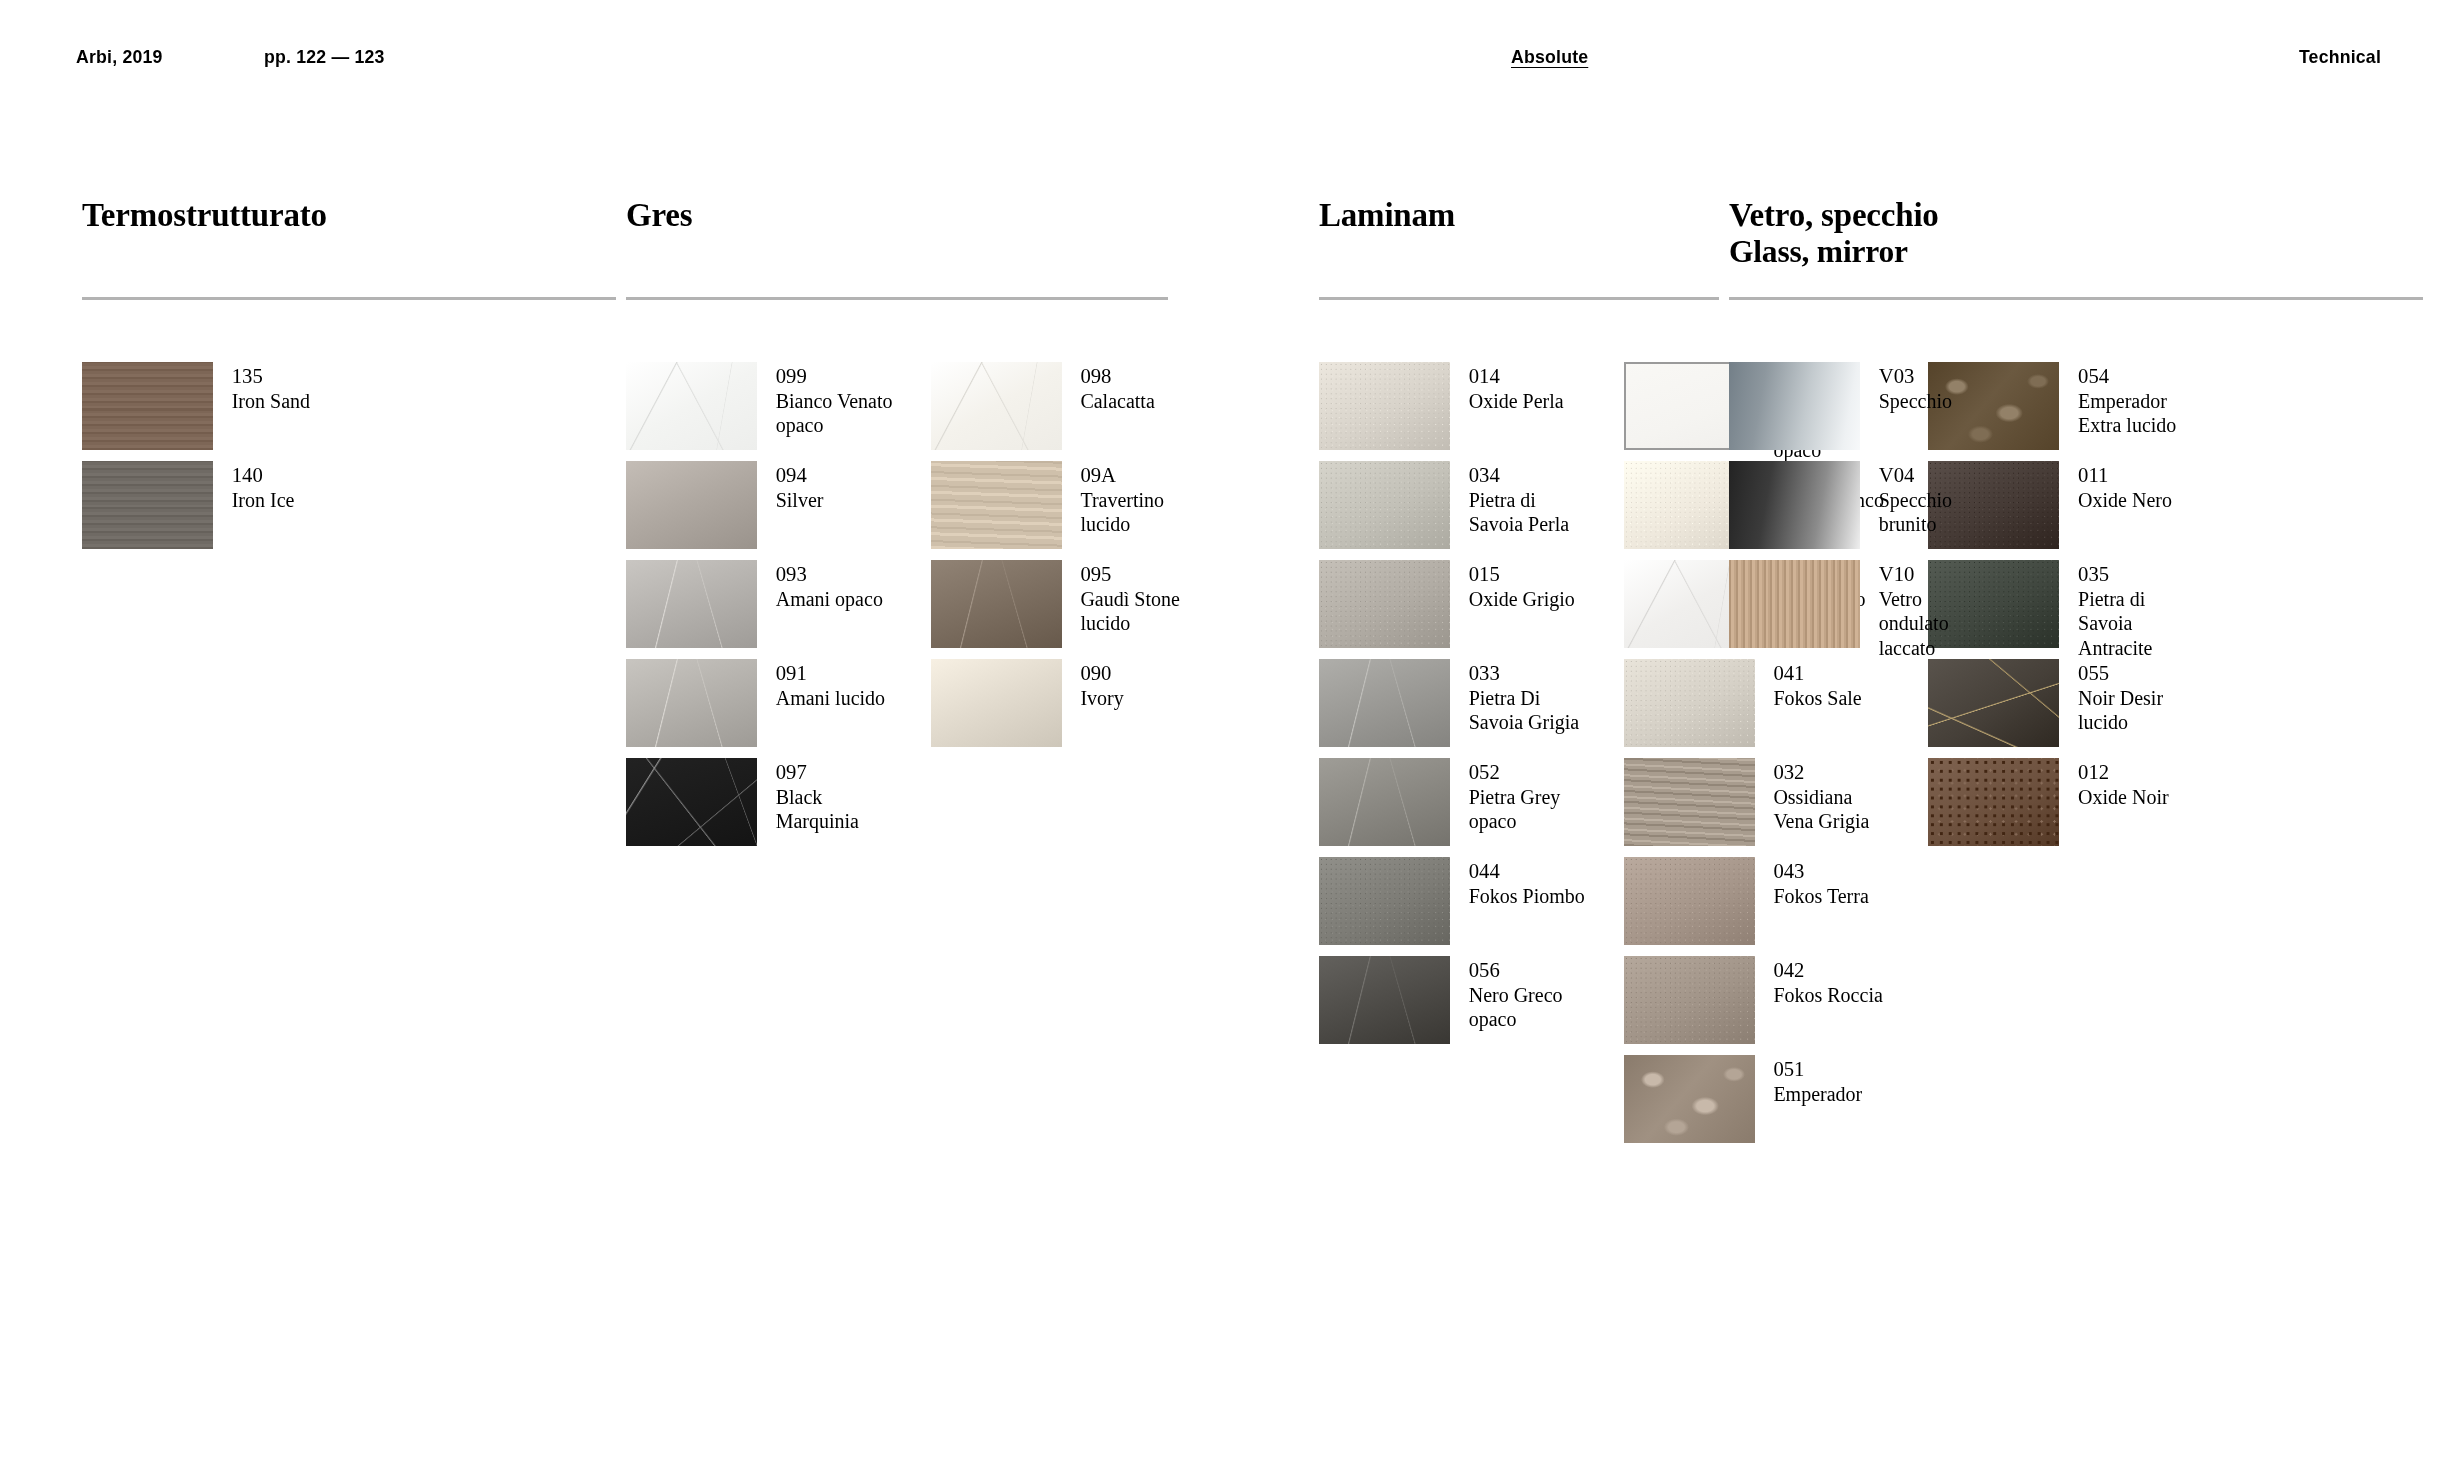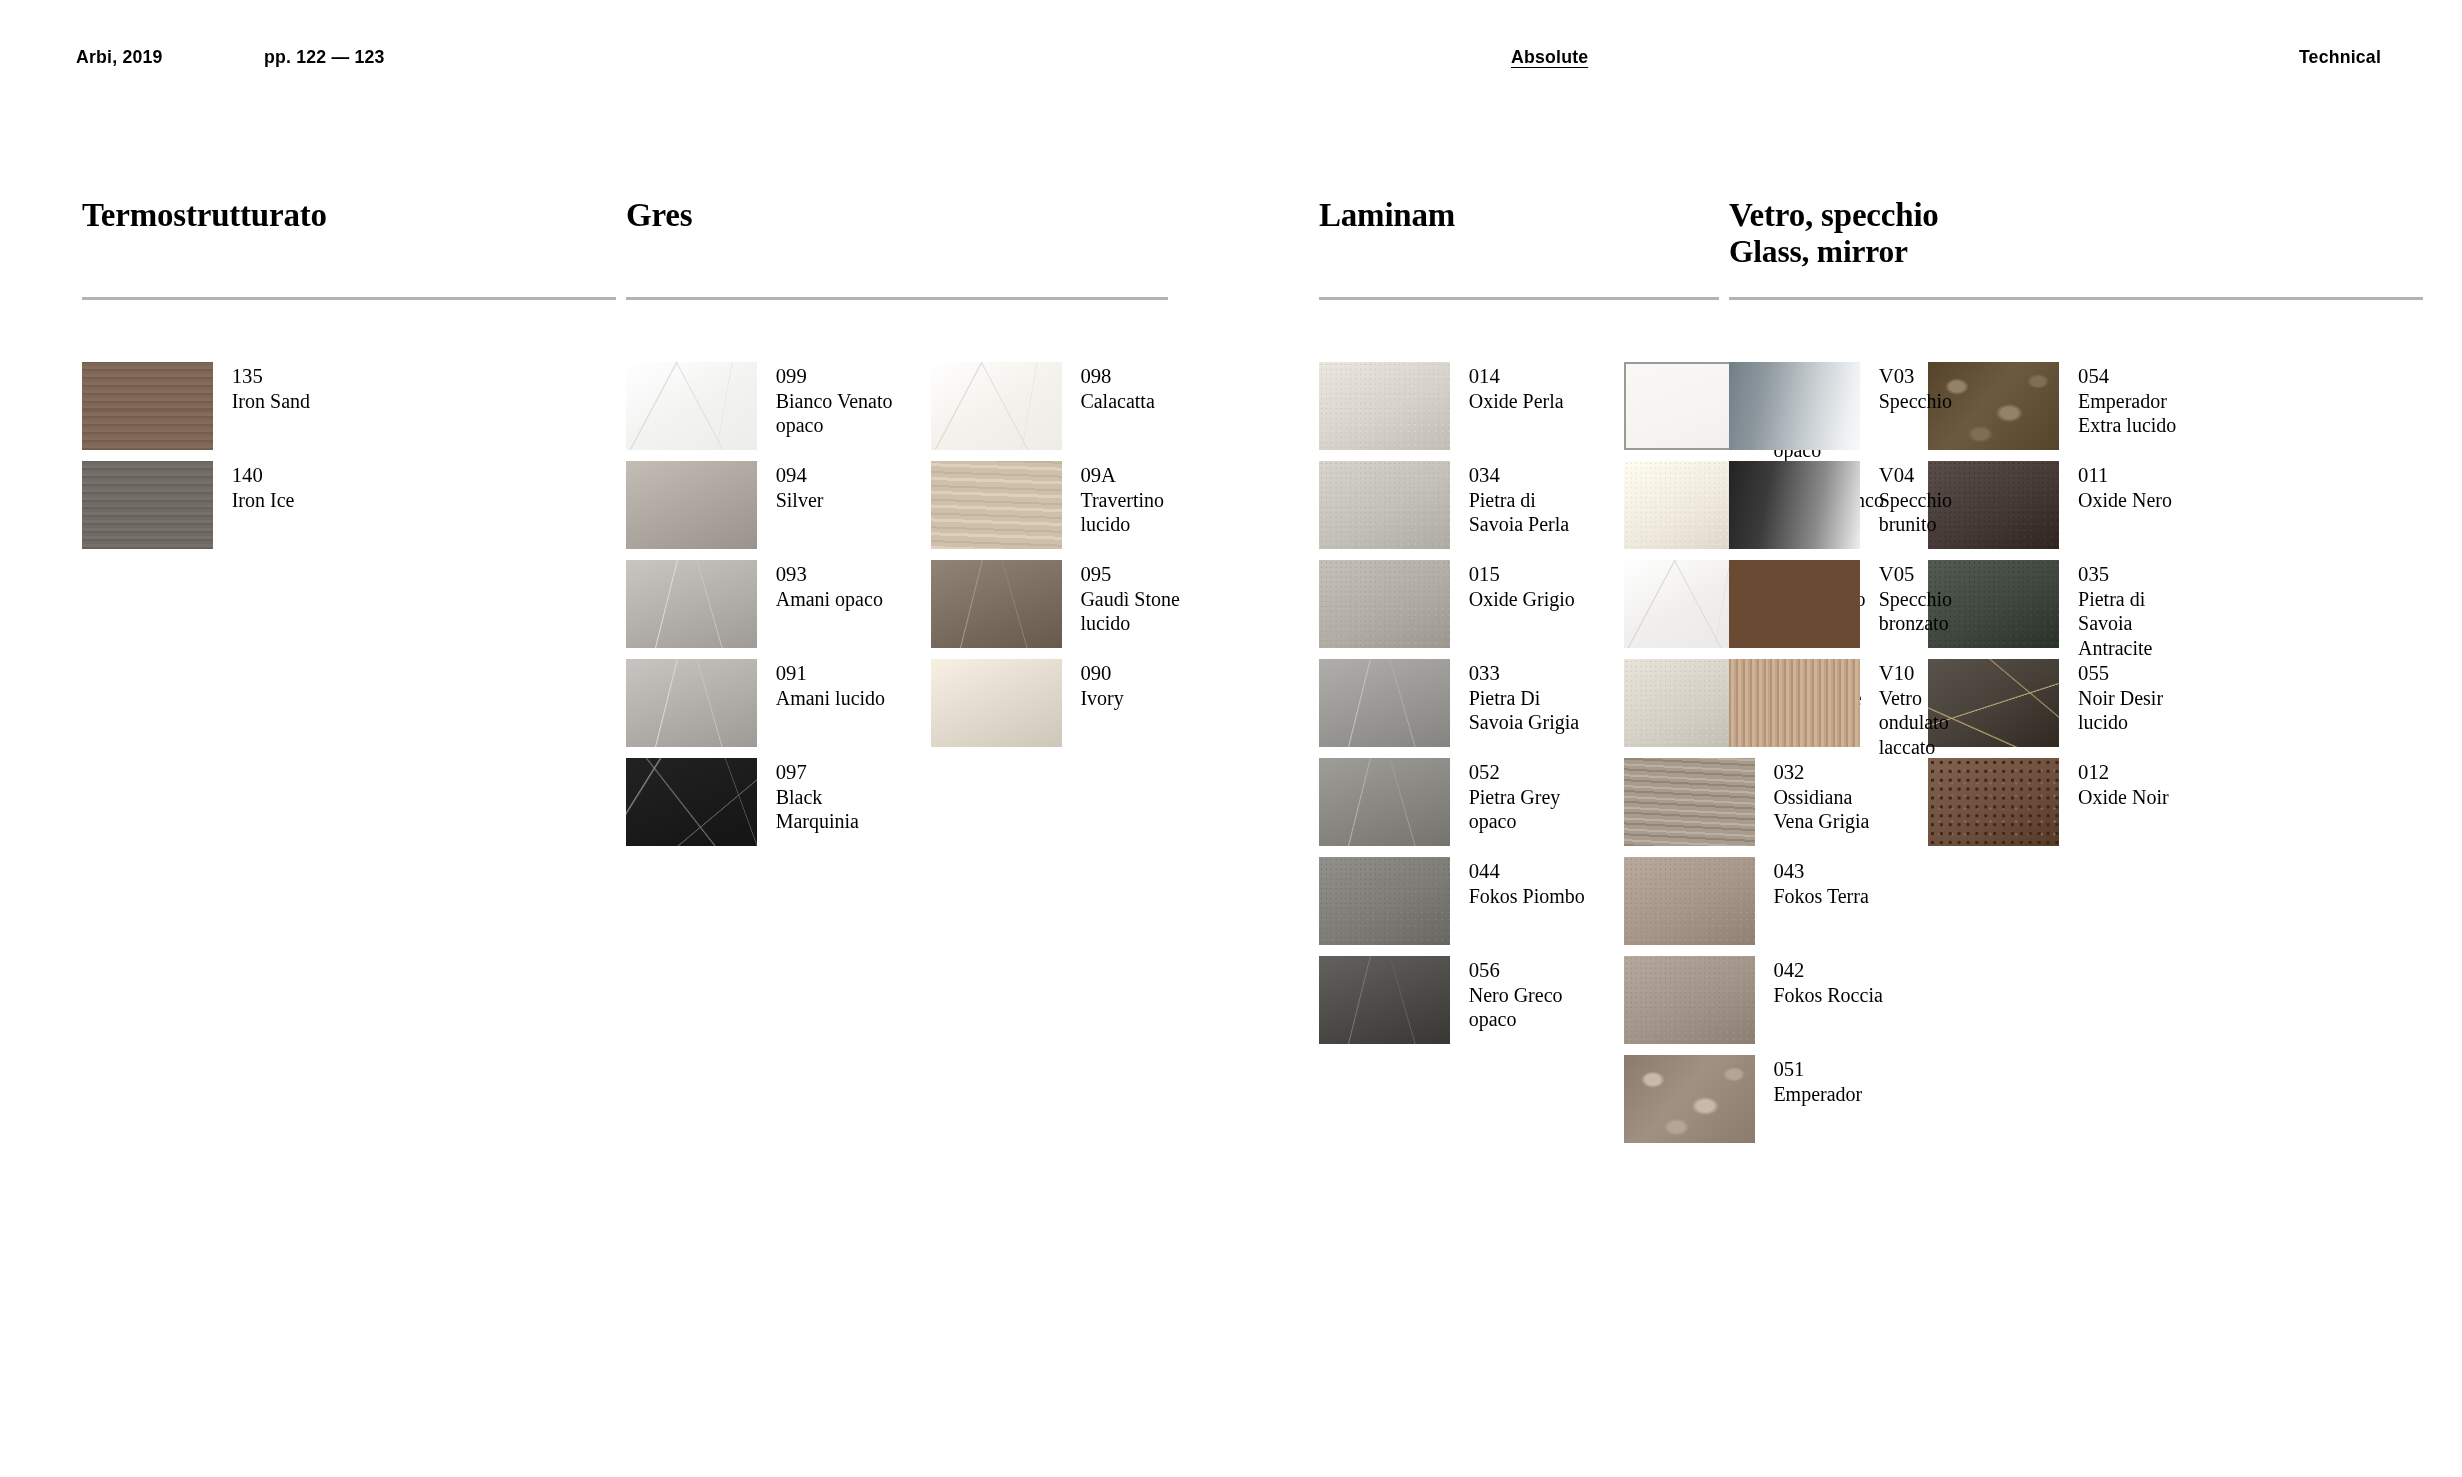--- a/index.html
+++ b/index.html
@@ -371,27 +371,20 @@
             </div>
           </div>
           <div class="swatch-item">
             <div class="chip" style="background-color: rgb(58, 58, 58); background-image: linear-gradient(100deg, rgb(35, 35, 35) 0%, rgb(59, 59, 59) 30%, rgb(140, 140, 140) 68%, rgb(220, 220, 220) 94%, rgb(239, 239, 239) 100%); background-size: auto;"></div>
             <div class="meta">
               <span class="code">V04</span>
               <span class="name">Specchio brunito</span>
             </div>
           </div>
           <div class="swatch-item">
-            <div class="chip" style="background-color: rgb(107, 74, 51); background-size: auto;"></div>
-            <div class="meta">
-              <span class="code">V05</span>
-              <span class="name">Specchio bronzato</span>
-            </div>
-          </div>
-          <div class="swatch-item">
             <div class="chip" style="background-color: rgb(198, 169, 140); background-image: repeating-linear-gradient(90deg, rgb(178, 149, 120) 0px, rgb(178, 149, 120) 2px, rgb(208, 179, 150) 2px, rgb(208, 179, 150) 4.9px, rgb(194, 165, 136) 4.9px, rgb(194, 165, 136) 6.9px); background-size: auto;"></div>
             <div class="meta">
               <span class="code">V10</span>
               <span class="name">Vetro ondulato laccato</span>
             </div>
           </div>
         </div>
       </div>
     </div>
   </div>

